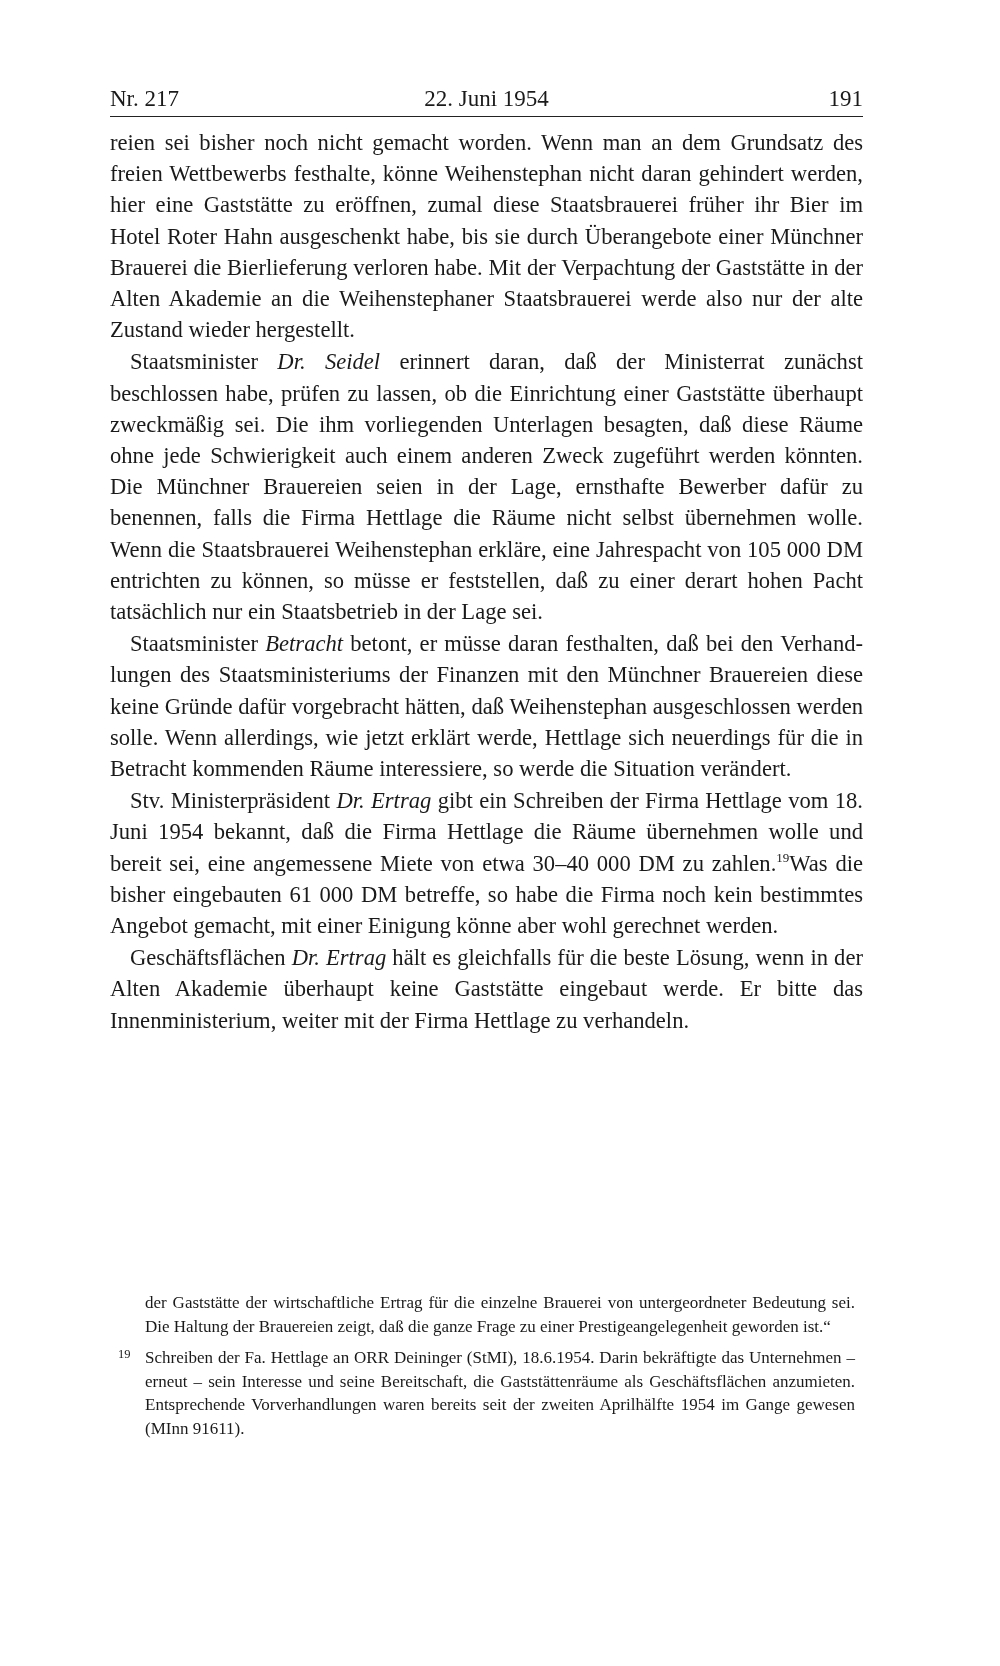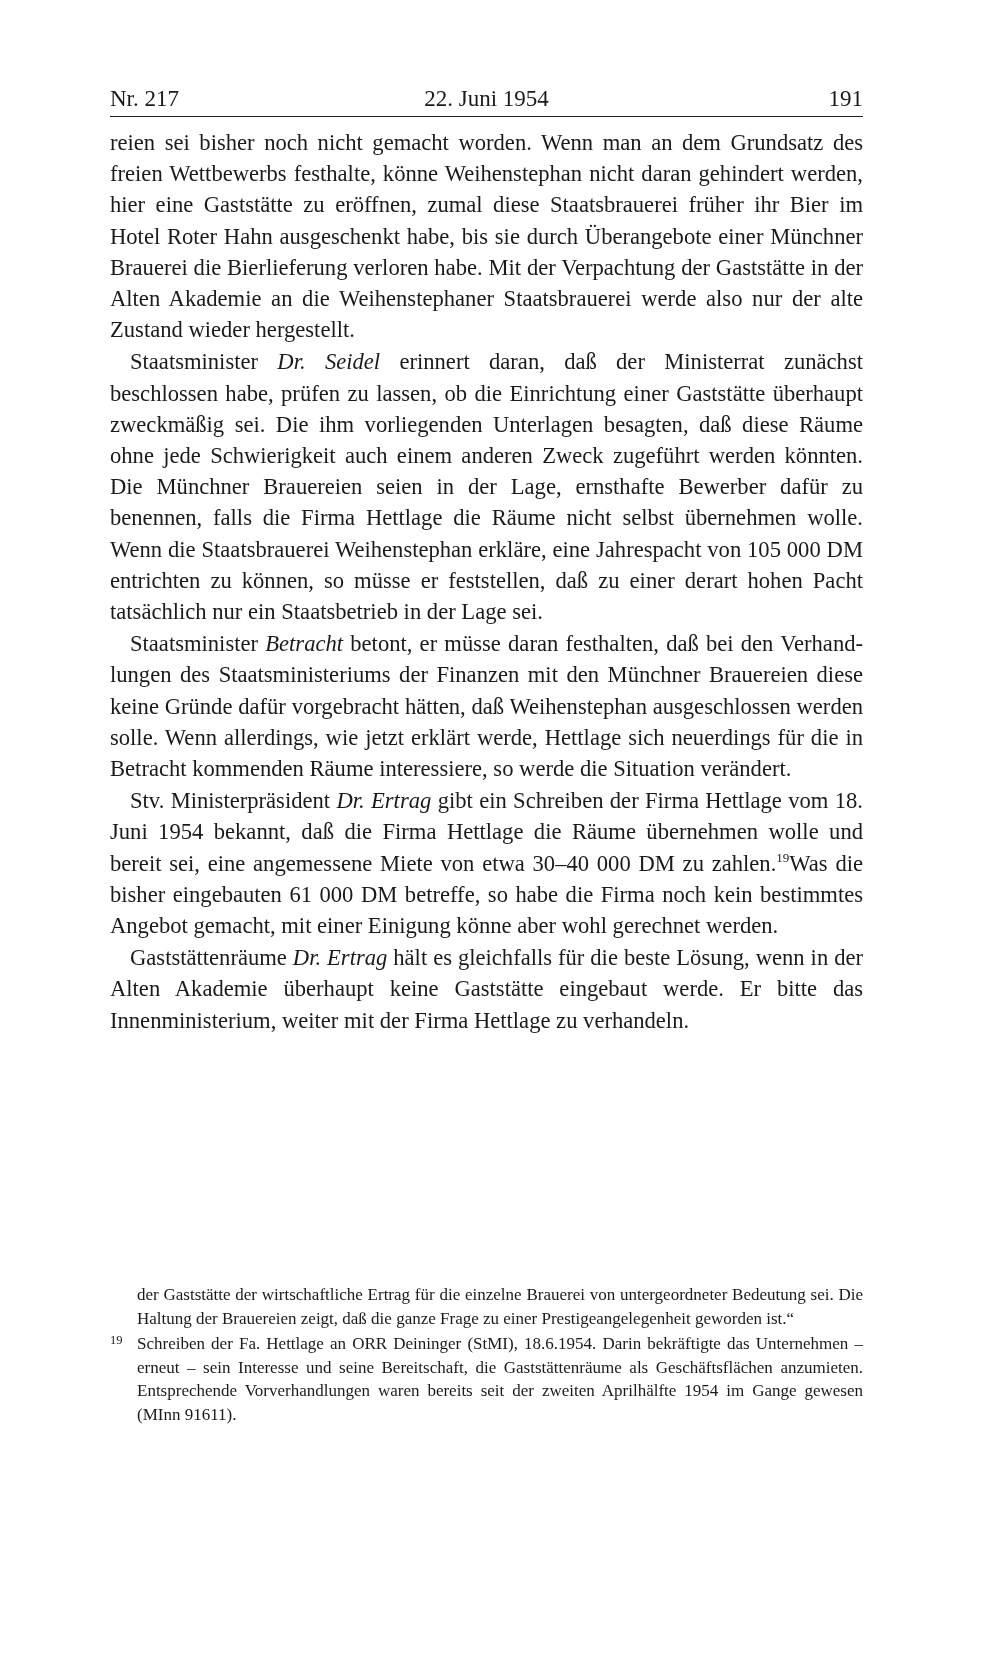--- a/index.html
+++ b/index.html
@@ -13,21 +13,21 @@
   .header-rule { height: 0; border-top: 1.3px solid #222; margin: 0; }
   .body { margin-top: 10px; font-size: 22.6px; line-height: 31.2px; text-align: justify;
           hyphens: manual; }
   .body p { margin: 0; }
   .body p.indent { text-indent: 20px; }
   .body p.gap { margin-top: 1px; }
   em { font-style: italic; }
   sup { font-size: 13px; vertical-align: 9px; line-height: 0; }
   .footnotes { position: absolute; left: 137px; top: 1283px; width: 726px;
                font-size: 17px; line-height: 23.6px; text-align: justify; }
-  .footnotes p { margin: 0; }
+  .footnotes p { margin: 8px; }
   .fn { position: relative; }
   .fn .fn-num { position: absolute; left: -27px; top: -3px; font-size: 12.5px; }
   .fn-gap { margin-top: 2px !important; }
 </style>
 </head>
 <body>
 
 <div class="page">
   <div class="header">
     <span class="left">Nr. 217</span>
@@ -49,21 +49,21 @@
       <span>Staatsminister</span>
       <em>Betracht</em>
       <span>betont, er müsse daran festhalten, daß bei den Verhand­lungen des Staatsministeriums der Finanzen mit den Münchner Brauereien diese keine Gründe dafür vorgebracht hätten, daß Weihenstephan ausge­schlossen werden solle. Wenn allerdings, wie jetzt erklärt werde, Hettlage sich neuerdings für die in Betracht kommenden Räume interessiere, so werde die Situation verändert.</span>
     </p>
     <p class="indent gap">
       <span>Stv. Ministerpräsident</span>
       <em>Dr. Ertrag</em>
       <span>gibt ein Schreiben der Firma Hettlage vom 18. Juni 1954 bekannt, daß die Firma Hettlage die Räume übernehmen wolle und bereit sei, eine angemessene Miete von etwa 30–40 000 DM zu zahlen.</span><sup>19</sup><span>Was die bisher eingebauten 61 000 DM betreffe, so habe die Firma noch kein bestimmtes Angebot gemacht, mit einer Einigung könne aber wohl gerechnet werden.</span>
     </p>
     <p class="indent gap">
-      <span>Gaststättenräume</span>
+      <span>Geschäftsflächen</span>
       <em>Dr. Ertrag</em>
       <span>hält es gleichfalls für die beste Lösung, wenn in der Alten Akademie überhaupt keine Gaststätte eingebaut werde. Er bitte das Innenministerium, weiter mit der Firma Hettlage zu verhandeln.</span>
     </p>
   </div>
 </div>
 
 <div class="footnotes">
   <p>der Gaststätte der wirtschaftliche Ertrag für die einzelne Brauerei von untergeordneter Bedeu­tung sei. Die Haltung der Brauereien zeigt, daß die ganze Frage zu einer Prestigeangelegenheit geworden ist.“</p>
   <p class="fn fn-gap">
     <span class="fn-num">19</span>

